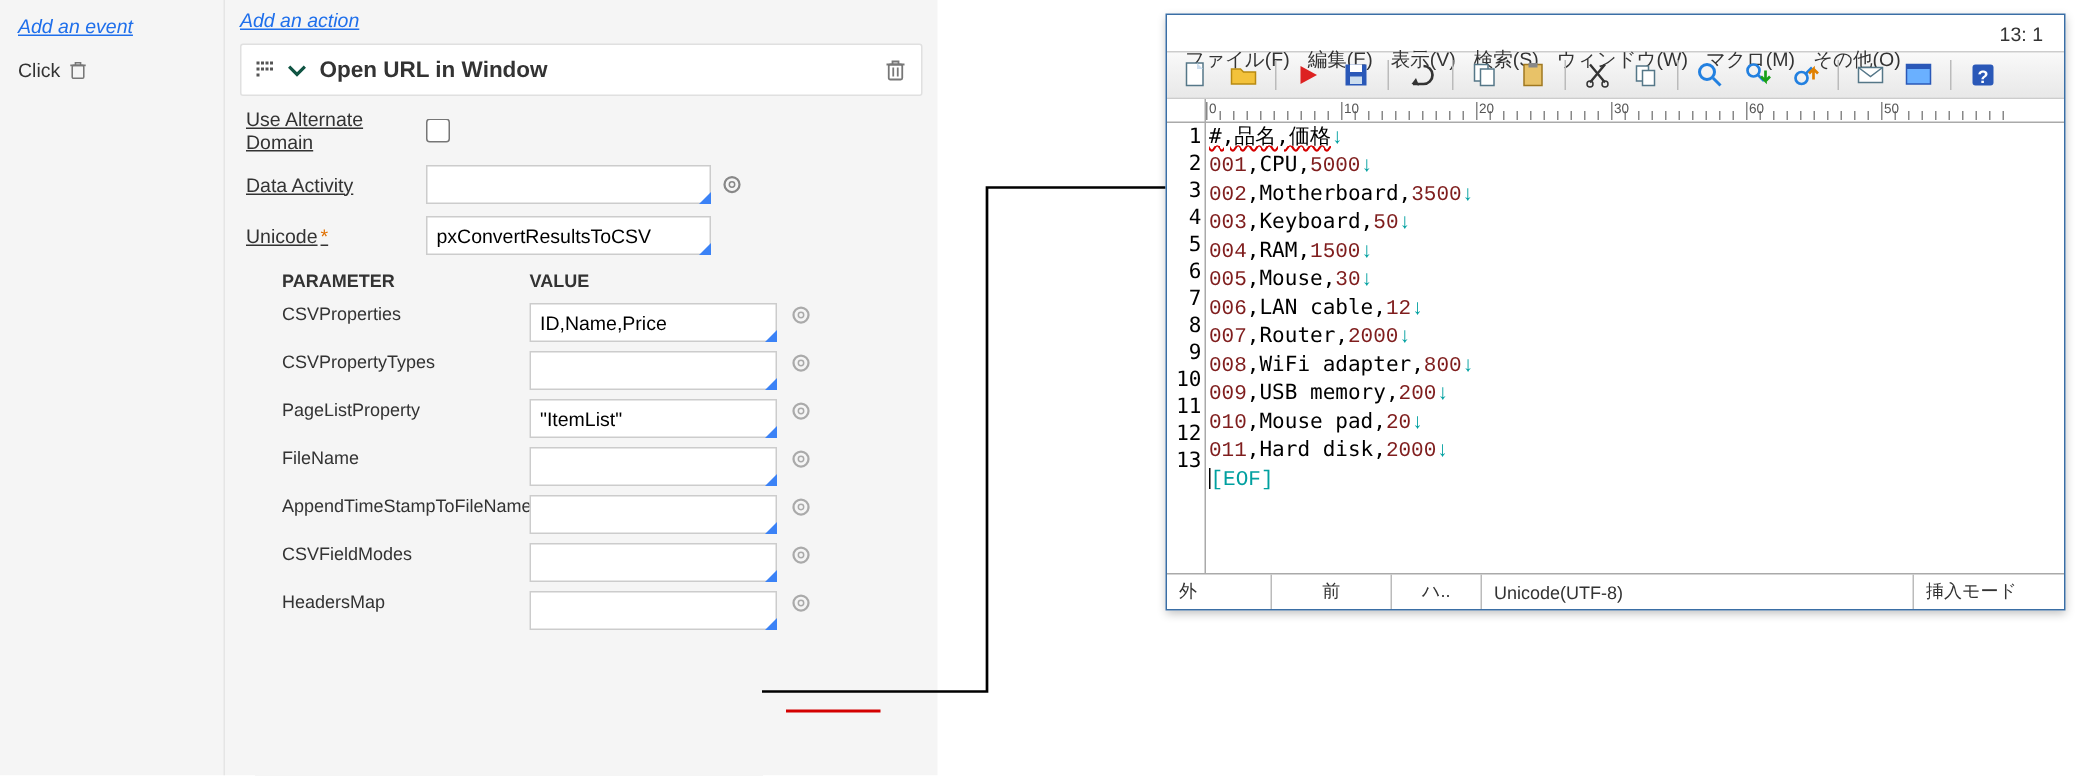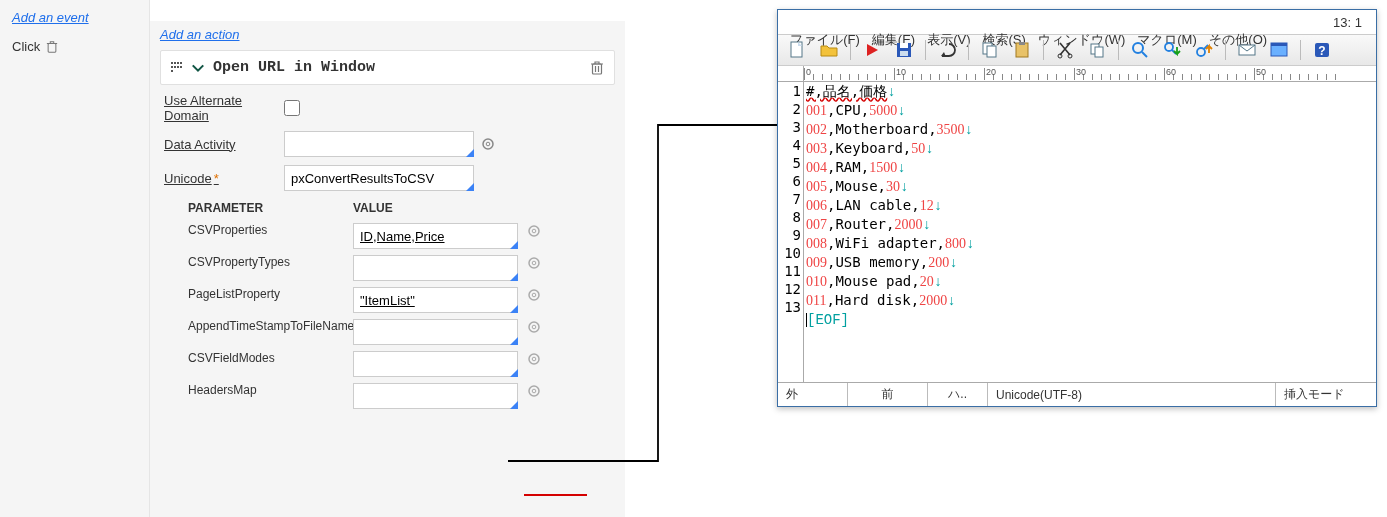--- a/index.html
+++ b/index.html
@@ -5,24 +5,24 @@
   * { box-sizing: border-box; margin: 0; padding: 0; }
   body { font-family: Arial, Helvetica, sans-serif; font-size: 13px; color: #333; background: #fff; width: 1387px; height: 517px; position: relative; }
   
   
   .left-panel { position: absolute; left: 0; top: 0; width: 625px; height: 517px; display: flex; }
   .left-sidebar { width: 150px; background: #f5f5f5; border-right: 1px solid #e5e5e5; padding: 10px 12px; }
   .left-sidebar .link-add { color: #1f6feb; text-decoration: underline; font-style: italic; font-size: 13px; cursor: pointer; display: block; margin-bottom: 14px; }
   .left-sidebar .click-row { font-size: 13px; color: #333; display: flex; align-items: center; gap: 6px; }
   .left-sidebar .trash-mini { width: 12px; height: 14px; display: inline-block; }
   
-  .main-form { flex: 1; background: #f5f5f5; padding: 6px 10px 20px 10px; position: relative; margin-top: 21px; }
+  .main-form { flex: 1; background: #f5f5f5; padding: 6px 10px 20px 10px; position: relative; }
   .main-form .link-add { color: #1f6feb; text-decoration: underline; font-style: italic; font-size: 13px; cursor: pointer; display: block; margin-bottom: 8px; }
   
-  .action-header { background: #fff; border: 1px solid #e0e0e0; border-radius: 2px; padding: 8px 10px; display: flex; align-items: center; margin-bottom: 8px; font-family: Liberation Mono, monospace; }
+  .action-header { background: #fff; border: 1px solid #e0e0e0; border-radius: 2px; padding: 8px 10px; display: flex; align-items: center; margin-bottom: 8px; }
   .action-header .grip { width: 12px; height: 12px; display: inline-flex; flex-wrap: wrap; gap: 1px; margin-right: 8px; }
   .action-header .grip span { width: 2px; height: 2px; background: #555; }
   .action-header .chev { width: 14px; height: 10px; margin-right: 8px; }
   .action-header .title { font-weight: bold; font-size: 15px; flex: 1; }
   .action-header .trash { width: 14px; height: 16px; }
   
   .form-row { display: flex; align-items: center; margin-bottom: 8px; padding-left: 4px; }
   .form-row .label { width: 120px; font-size: 13px; color: #333; flex-shrink: 0; text-decoration: underline; }
   .form-row .label.req::after { content: "*"; color: #e07000; margin-left: 2px; }
   .form-row .chk { width: 16px; height: 16px; }
@@ -30,21 +30,21 @@
   .form-row .corner { position: relative; }
   .form-row .corner::after { content: ""; position: absolute; right: 0; bottom: 0; width: 0; height: 0; border-left: 8px solid transparent; border-bottom: 8px solid #3b82f6; }
   .gear { width: 16px; height: 16px; display: inline-block; margin-left: 6px; }
   
   .param-header { display: flex; margin-top: 10px; padding-left: 28px; margin-bottom: 8px; }
   .param-header .ph1 { width: 165px; font-weight: bold; font-size: 12px; }
   .param-header .ph2 { font-weight: bold; font-size: 12px; }
   
   .param-row { display: flex; margin-bottom: 6px; padding-left: 28px; }
   .param-row .pname { width: 165px; font-size: 12px; color: #333; }
-  .param-row input[type=text] { width: 165px; height: 26px; border: 1px solid #ccc; padding: 0 6px; font-size: 13px; background: #fff; text-decoration: underline; }
+  .param-row input[type=text] { width: 165px; height: 26px; border: 1px solid #ccc; padding: 0 6px; font-size: 13px; background: #fff; }
   .param-row .corner { position: relative; }
   .param-row .corner::after { content: ""; position: absolute; right: 0; bottom: 0; width: 0; height: 0; border-left: 8px solid transparent; border-bottom: 8px solid #3b82f6; }
   .param-row .gear2 { width: 16px; height: 16px; margin-left: 8px; }
   
   .underline-red { position: absolute; height: 2px; background: #d40000; }
   
   
   .editor-window { position: absolute; left: 777px; top: 9px; width: 600px; border: 1px solid #3a6ea5; background: #fff; box-shadow: 0 2px 6px rgba(0,0,0,0.25); font-family: "MS Gothic","Meiryo",sans-serif; }
   .editor-titlebar { height: 28px; display: flex; align-items: center; padding: 0 2px 0 6px; border-bottom: 1px solid #ccc; background: #fff; }
   .editor-titlebar .appicon { width: 16px; height: 16px; margin-right: 6px; }
@@ -60,21 +60,21 @@
   .tool-btn { width: 26px; height: 26px; display: flex; align-items: center; justify-content: center; border: 1px solid transparent; }
   .tool-btn svg { width: 20px; height: 20px; }
   .tool-sep { width: 1px; height: 20px; background: #bbb; margin: 0 2px; }
   
   .editor-ruler { height: 16px; background: #fff; border-bottom: 1px solid #aaa; position: relative; font-size: 9px; color: #555; overflow: hidden; margin-left: 26px; }
   .editor-ruler span { position: absolute; top: 1px; }
   
   .editor-body { display: flex; background: #fff; min-height: 300px; }
   .editor-gutter { width: 26px; text-align: right; border-right: 1px solid #aaa; font-family: "MS Gothic", monospace; font-size: 14px; line-height: 18px; color: #000; padding-right: 2px; }
   .editor-text { flex: 1; font-family: "MS Gothic", monospace; font-size: 14px; line-height: 18px; padding-left: 2px; white-space: pre; }
-  .editor-text .num { color: #ef4444; font-family: Liberation Serif, serif; }
+  .editor-text .num { color: #7f1d1d; font-family: Liberation Mono, monospace; }
   .editor-text .text { color: #000; }
   .editor-text .eol { color: #00a0a0; font-family: "Courier New", monospace; }
   .editor-text .eof { color: #00a0a0; font-family: "Courier New", monospace; }
   .editor-line1-underline { text-decoration: underline; text-decoration-color: #000; }
   .caret-marker { display:inline-block; width:0; height:14px; border-left:1px solid #000; vertical-align:middle; }
 
   .editor-statusbar { height: 24px; border-top: 1px solid #aaa; display: flex; align-items: center; font-size: 12px; }
   .editor-statusbar .cell { border-right: 1px solid #bbb; height: 100%; display: flex; align-items: center; padding: 0 8px; }
   .editor-statusbar .cell:last-child { border-right: none; }
   
@@ -160,20 +160,28 @@
           <span class="pname">CSVPropertyTypes</span>
           <span class="corner"><input type="text" value="" style=""></span>
           <svg class="gear2" viewBox="0 0 16 16">
             <circle cx="8" cy="8" r="5" fill="none" stroke="#aaa" stroke-width="1.5"></circle>
             <circle cx="8" cy="8" r="1.8" fill="none" stroke="#aaa"></circle>
           </svg>
         </div>
         <div class="param-row">
           <span class="pname">PageListProperty</span>
           <span class="corner"><input type="text" value="&quot;ItemList&quot;" style=""></span>
+          <svg class="gear2" viewBox="0 0 16 16">
+            <circle cx="8" cy="8" r="5" fill="none" stroke="#aaa" stroke-width="1.5"></circle>
+            <circle cx="8" cy="8" r="1.8" fill="none" stroke="#aaa"></circle>
+          </svg>
+        </div>
+        <div class="param-row">
+          <span class="pname">FileName</span>
+          <span class="corner"><input type="text" value="" style=""></span>
           <svg class="gear2" viewBox="0 0 16 16">
             <circle cx="8" cy="8" r="5" fill="none" stroke="#aaa" stroke-width="1.5"></circle>
             <circle cx="8" cy="8" r="1.8" fill="none" stroke="#aaa"></circle>
           </svg>
         </div>
         <div class="param-row">
           <span class="pname">AppendTimeStampToFileName</span>
           <span class="corner"><input type="text" value="" style=""></span>
           <svg class="gear2" viewBox="0 0 16 16">
             <circle cx="8" cy="8" r="5" fill="none" stroke="#aaa" stroke-width="1.5"></circle>

